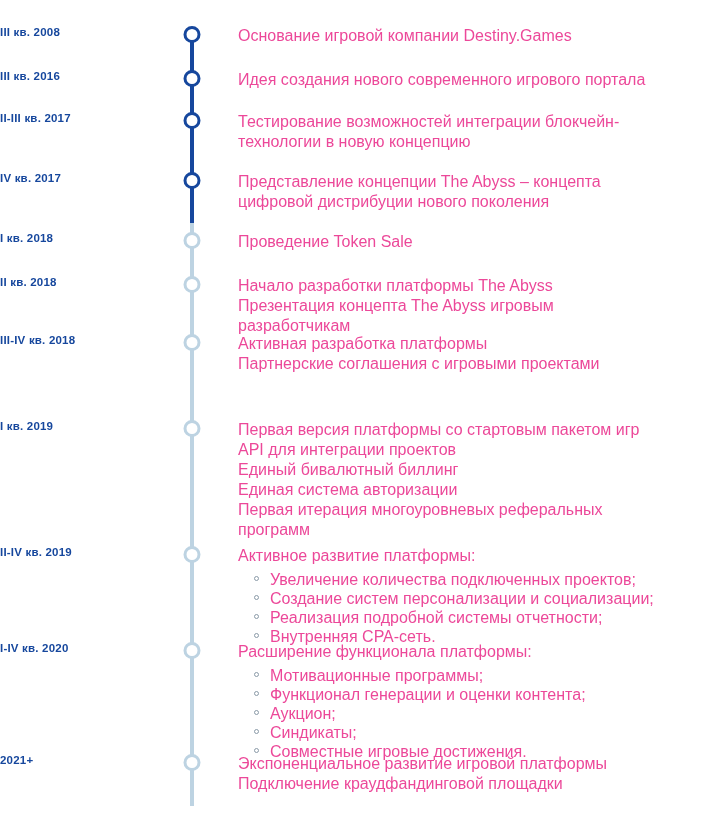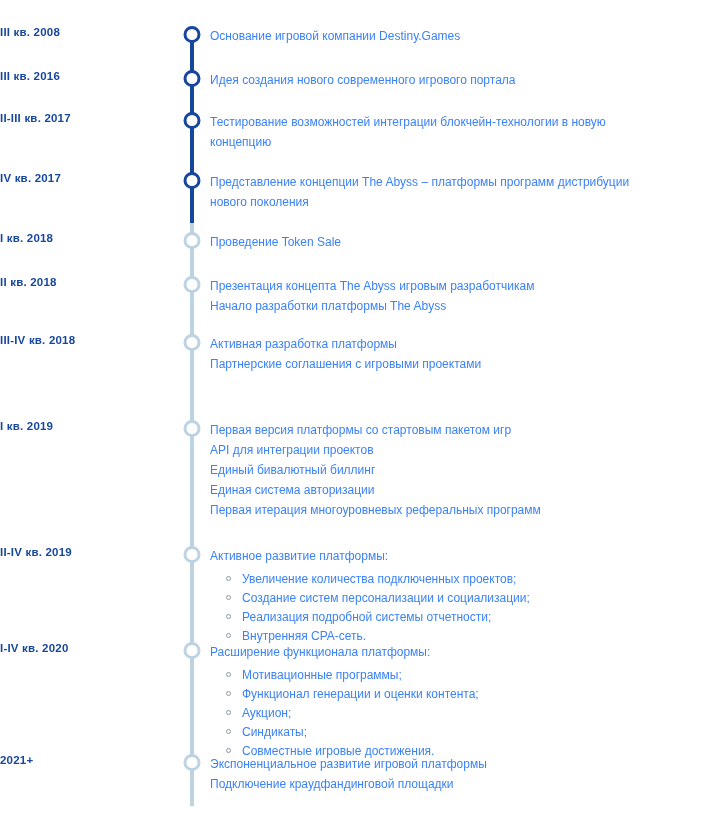--- a/index.html
+++ b/index.html
@@ -65,25 +65,25 @@
     border-radius: 50%;
     background: #ffffff;
     box-sizing: border-box;
     transform: translateX(-50%);
   }
   .marker.past   { border: 3px solid #16479d; }
   .marker.future { border: 3px solid #bdd3e2; }
 
   .content {
     position: absolute;
-    left: 210px;
+    left: 238px;
     width: 432px;
-    font-size: 12px;
+    font-size: 16px;
     line-height: 20px;
-    color: #3b82f6;
+    color: #ec4899;
   }
   .content .line {
     margin: 0;
     padding: 0;
   }
 
   .bullets {
     list-style: none;
     margin: 4px;
     padding: 0;
@@ -129,36 +129,36 @@
         <div class="date">II-III кв. 2017</div>
         <div class="marker past" style="top: 0px;"></div>
         <div class="content">
           <p class="line">Тестирование возможностей интеграции блокчейн-технологии в новую концепцию</p>
         </div>
       </div>
       <div class="row" style="top: 172px;">
         <div class="date">IV кв. 2017</div>
         <div class="marker past" style="top: 0px;"></div>
         <div class="content">
-          <p class="line">Представление концепции The Abyss – платформы программ дистрибуции нового поколения</p>
+          <p class="line">Представление концепции The Abyss – концепта цифровой дистрибуции нового поколения</p>
         </div>
       </div>
       <div class="row" style="top: 232px;">
         <div class="date">I кв. 2018</div>
         <div class="marker future" style="top: 0px;"></div>
         <div class="content">
           <p class="line">Проведение Token Sale</p>
         </div>
       </div>
       <div class="row" style="top: 276px;">
         <div class="date">II кв. 2018</div>
         <div class="marker future" style="top: 0px;"></div>
         <div class="content">
+          <p class="line">Начало разработки платформы The Abyss</p>
           <p class="line">Презентация концепта The Abyss игровым разработчикам</p>
-          <p class="line">Начало разработки платформы The Abyss</p>
         </div>
       </div>
       <div class="row" style="top: 334px;">
         <div class="date">III-IV кв. 2018</div>
         <div class="marker future" style="top: 0px;"></div>
         <div class="content">
           <p class="line">Активная разработка платформы</p>
           <p class="line">Партнерские соглашения с игровыми проектами</p>
         </div>
       </div>

